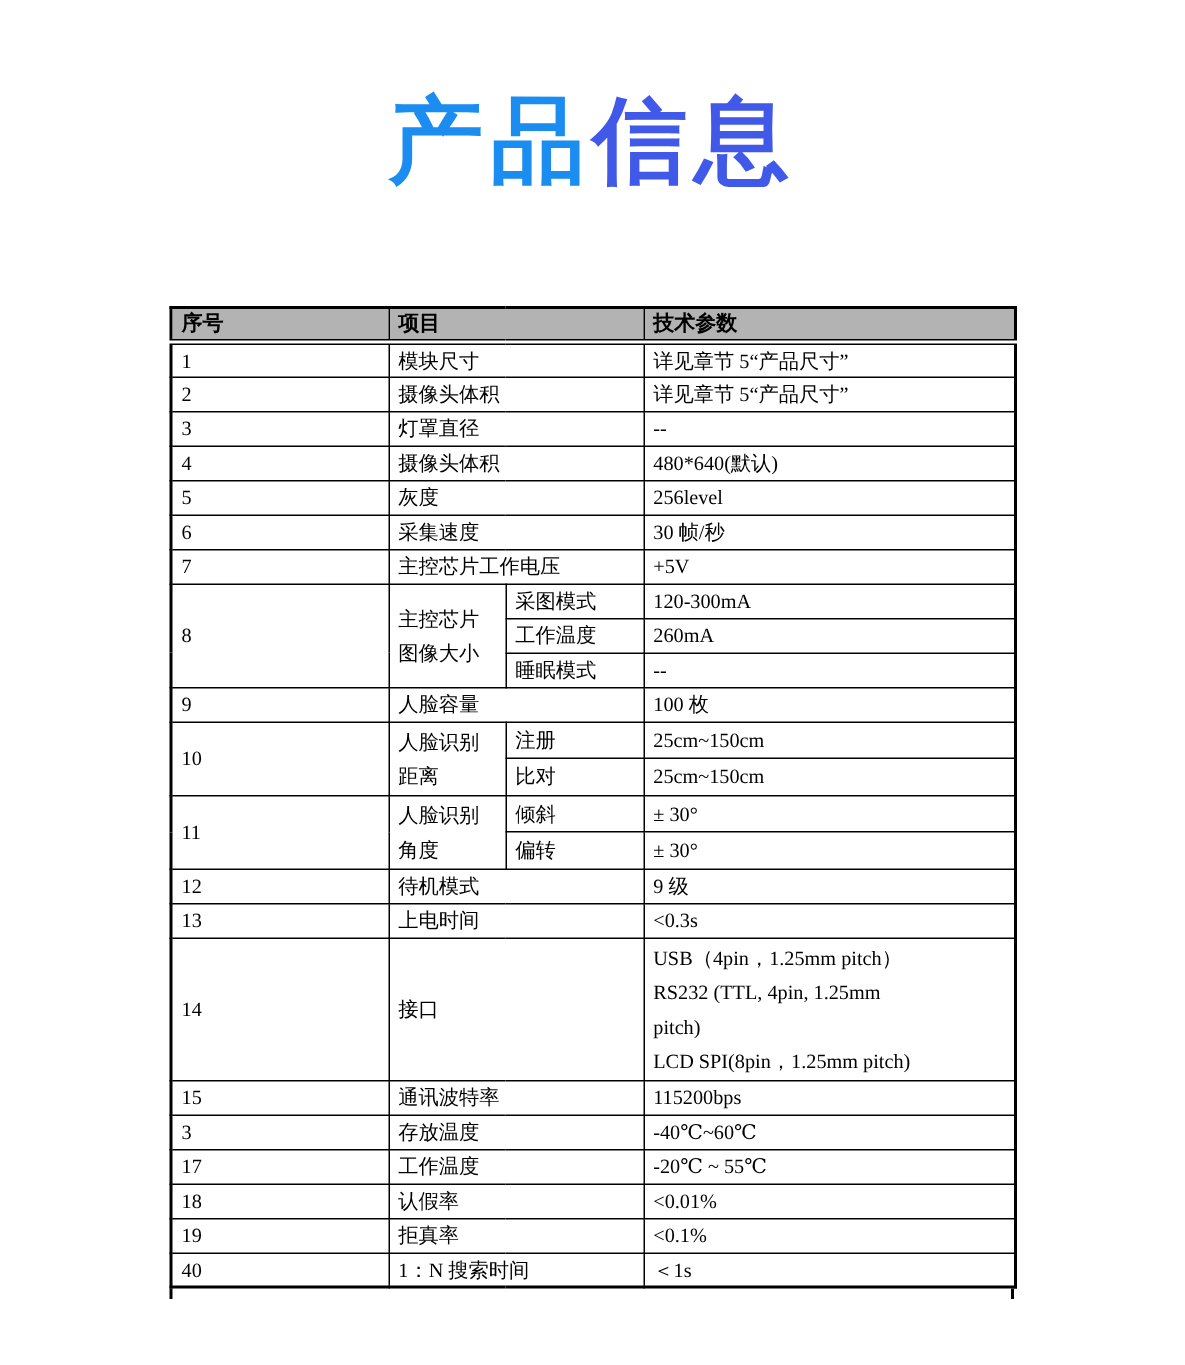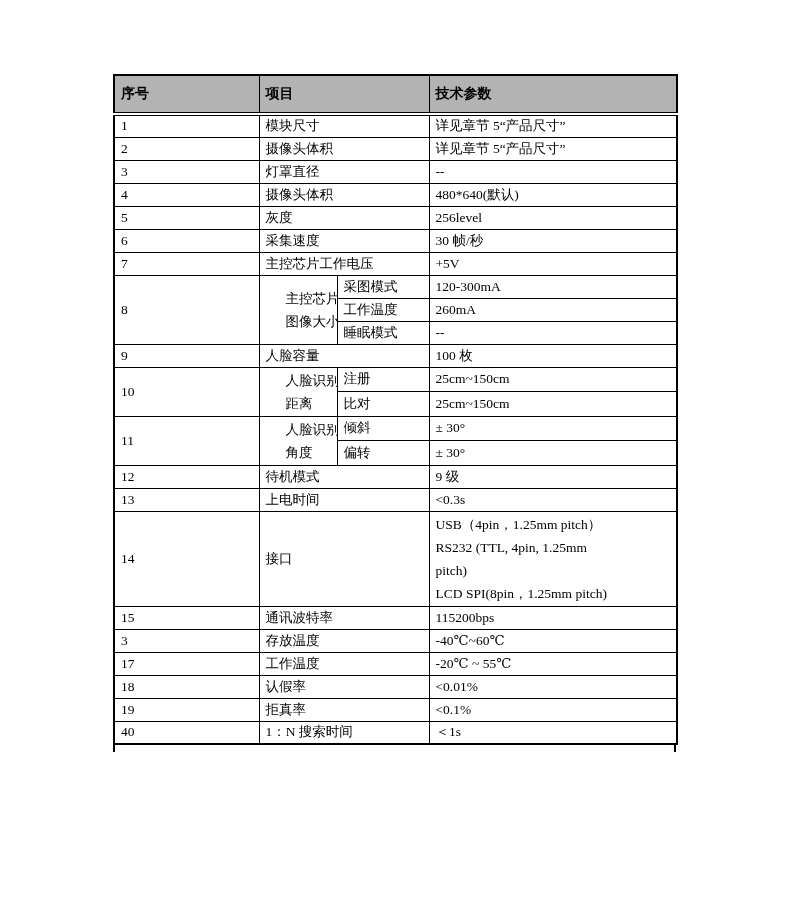--- a/index.html
+++ b/index.html
@@ -43,40 +43,41 @@
     vertical-align: middle;
     text-align: left;
     overflow: hidden;
     white-space: nowrap;
   }
   table.spec thead th {
     background: #b3b3b3;
     border-bottom: 4px double #000;
     font-weight: bold;
     font-size: 14px;
-    height: 39px;
+    height: 23px;
   }
   table.spec tbody td { height: 23px; }
   td.num { font-size: 13px; }
   .two-line { white-space: normal; }
-  .two-line span { display: block; line-height: 23px; margin-left: 20px; }
+  .two-line span { display: block; line-height: 23px; }
   td.iface-cell { white-space: normal; vertical-align: middle; padding-top: 4px; padding-bottom: 4px; font-family: Liberation Serif, serif; }
   .vline { display: block; line-height: 23px; white-space: nowrap; }
   
   .stub {
     width: 563px; height: 7px;
     border-left: 2px solid #000;
     border-right: 2px solid #000;
   }
 </style>
 </head>
 <body>
 
 <div class="page">
 
+  <h1 class="title"><span class="part1">产品</span><span class="part2">信息</span></h1>
 
   <div class="table-zone">
     <table class="spec">
       <colgroup>
         <col style="width:145px">
           <col style="width:78px">
           <col style="width:92px">
           <col style="width:248px">
       </colgroup>
       <thead>

